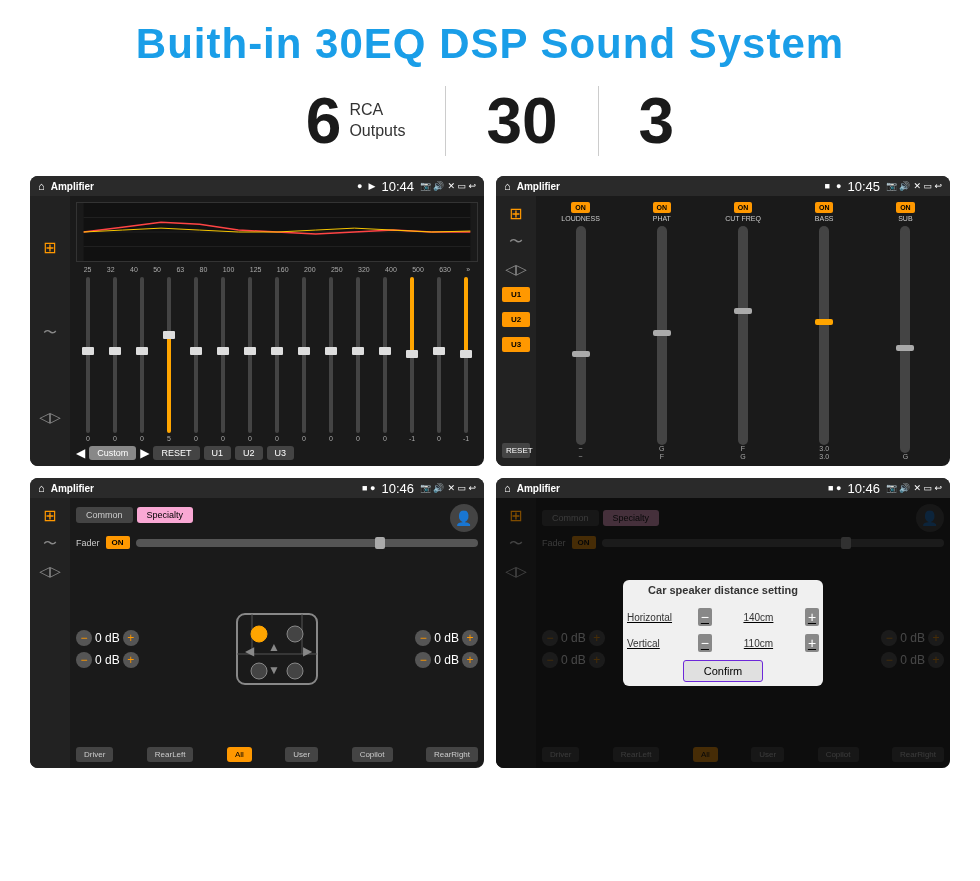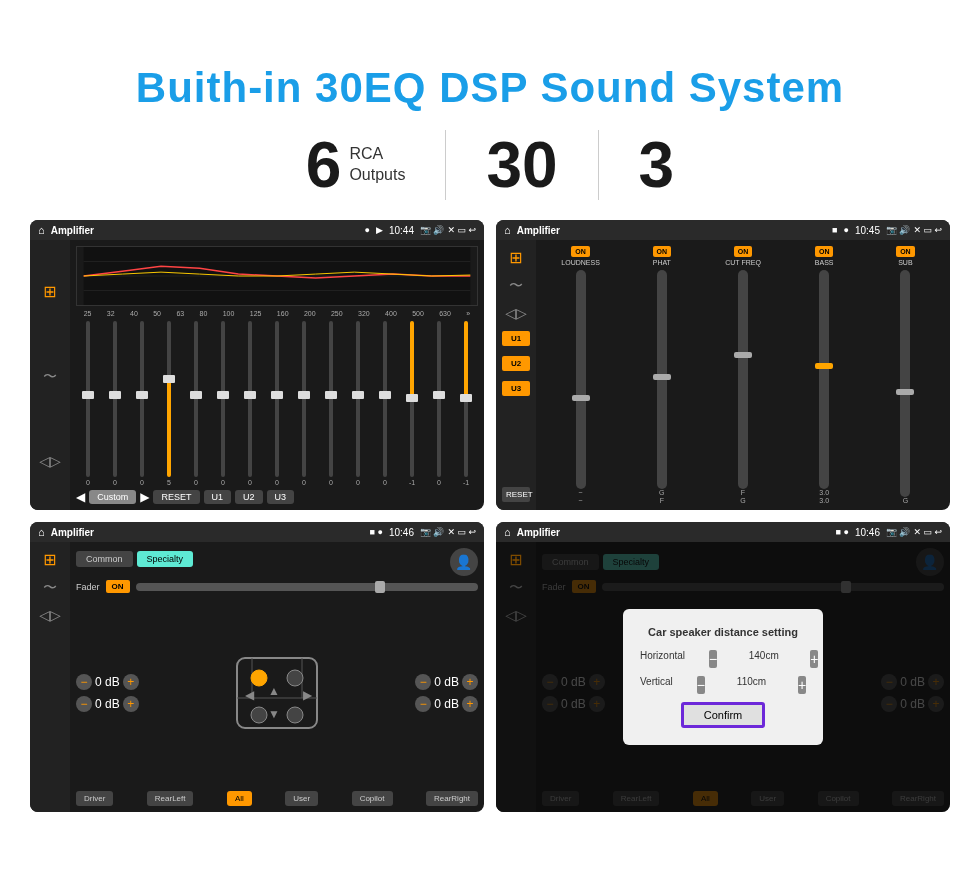--- a/index.html
+++ b/index.html
@@ -7,21 +7,20 @@
       width: 980px;
       height: 881px;
       background: #ffffff;
       font-family: Arial, sans-serif;
       overflow: hidden;
     }
 
     .page-wrapper {
       width: 980px;
       padding: 20px 30px;
-      margin-top: 44px;
     }
 
     
     .main-title {
       text-align: center;
       font-size: 42px;
       font-weight: 900;
       color: #1a9ee8;
       margin-bottom: 18px;
       letter-spacing: 1px;
@@ -81,21 +80,21 @@
       display: flex;
       align-items: center;
       padding: 3px 8px;
       gap: 6px;
       font-size: 9px;
       color: #fff;
       height: 20px;
     }
     .status-bar .home-icon { font-size: 11px; }
     .status-bar .title { font-size: 10px; font-weight: bold; flex: 1; }
-    .status-bar .time { font-size: 10px; }
+    .status-bar .time { font-size: 13px; }
     .status-bar .icons { display: flex; gap: 3px; font-size: 9px; }
 
     
     .screen-eq {
       display: flex;
       height: calc(100% - 20px);
     }
     .eq-sidebar {
       width: 40px;
       background: #222;
@@ -302,21 +301,21 @@
     .speaker-tab {
       background: #444;
       color: #ccc;
       font-size: 9px;
       border: none;
       border-radius: 3px;
       padding: 3px 10px;
       cursor: pointer;
     }
     .speaker-tab.active {
-      background: #5eead4;
+      background: #f9a8d4;
       color: #000;
       text-align: center;
     }
     .speaker-fader-row {
       display: flex;
       align-items: center;
       gap: 6px;
       margin-bottom: 6px;
     }
     .fader-label { color: #ccc; font-size: 9px; }
@@ -440,34 +439,36 @@
       top: 0; left: 0; right: 0; bottom: 0;
       background: rgba(0,0,0,0.5);
       display: flex;
       align-items: center;
       justify-content: center;
       z-index: 10;
     }
     .dialog-box {
       background: #f0f0f0;
       border-radius: 6px;
-      padding: 17px;
+      padding: 4px;
       width: 200px;
     }
     .dialog-title {
       font-size: 11px;
       color: #333;
       text-align: center;
       margin-bottom: 12px;
       font-weight: bold;
     }
     .dialog-row {
       display: flex;
+      align-items: center;
       gap: 24px;
       margin-bottom: 8px;
+      text-decoration: underline;
     }
     .dialog-row-label {
       font-size: 10px;
       color: #333;
       width: 60px;
     }
     .dialog-minus, .dialog-plus {
       background: #888;
       color: #fff;
       border: none;
@@ -481,21 +482,21 @@
       justify-content: center;
     }
     .dialog-value {
       font-size: 10px;
       color: #333;
       min-width: 45px;
       text-align: center;
     }
     .dialog-confirm-btn {
       background: #e0e0e0;
-      border: 3px solid #6d28d9;
+      border: 1px solid #6d28d9;
       border-radius: 3px;
       padding: 4px 20px;
       font-size: 11px;
       cursor: pointer;
       display: block;
       margin: 8px auto 0;
     }
 
     
     .sidebar-icon-eq { color: #ff9800; font-size: 16px; }

